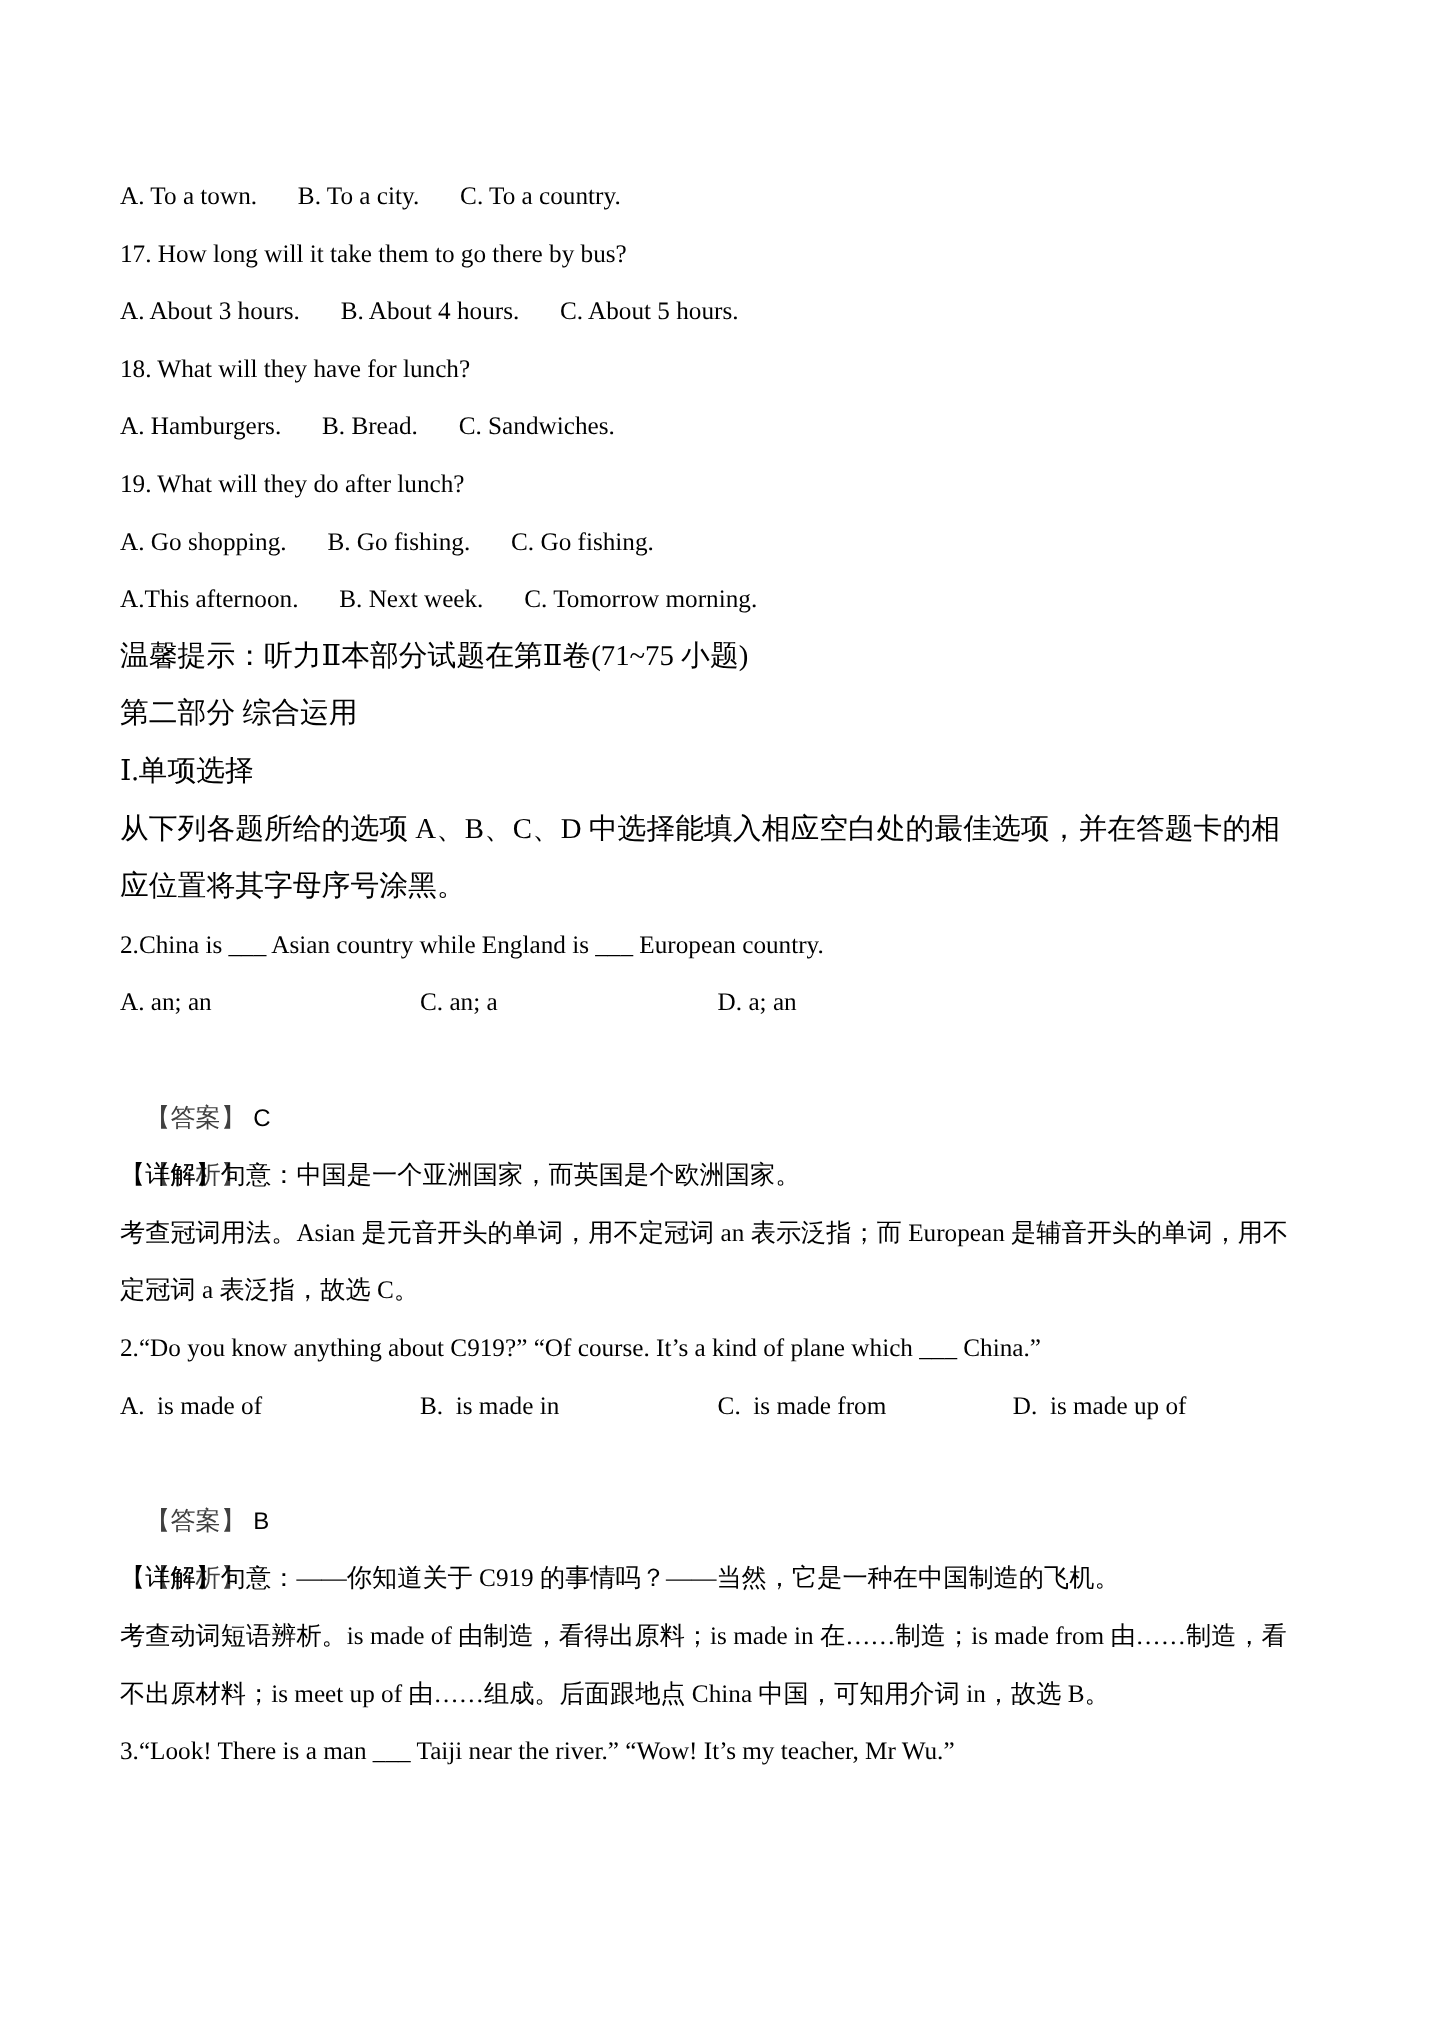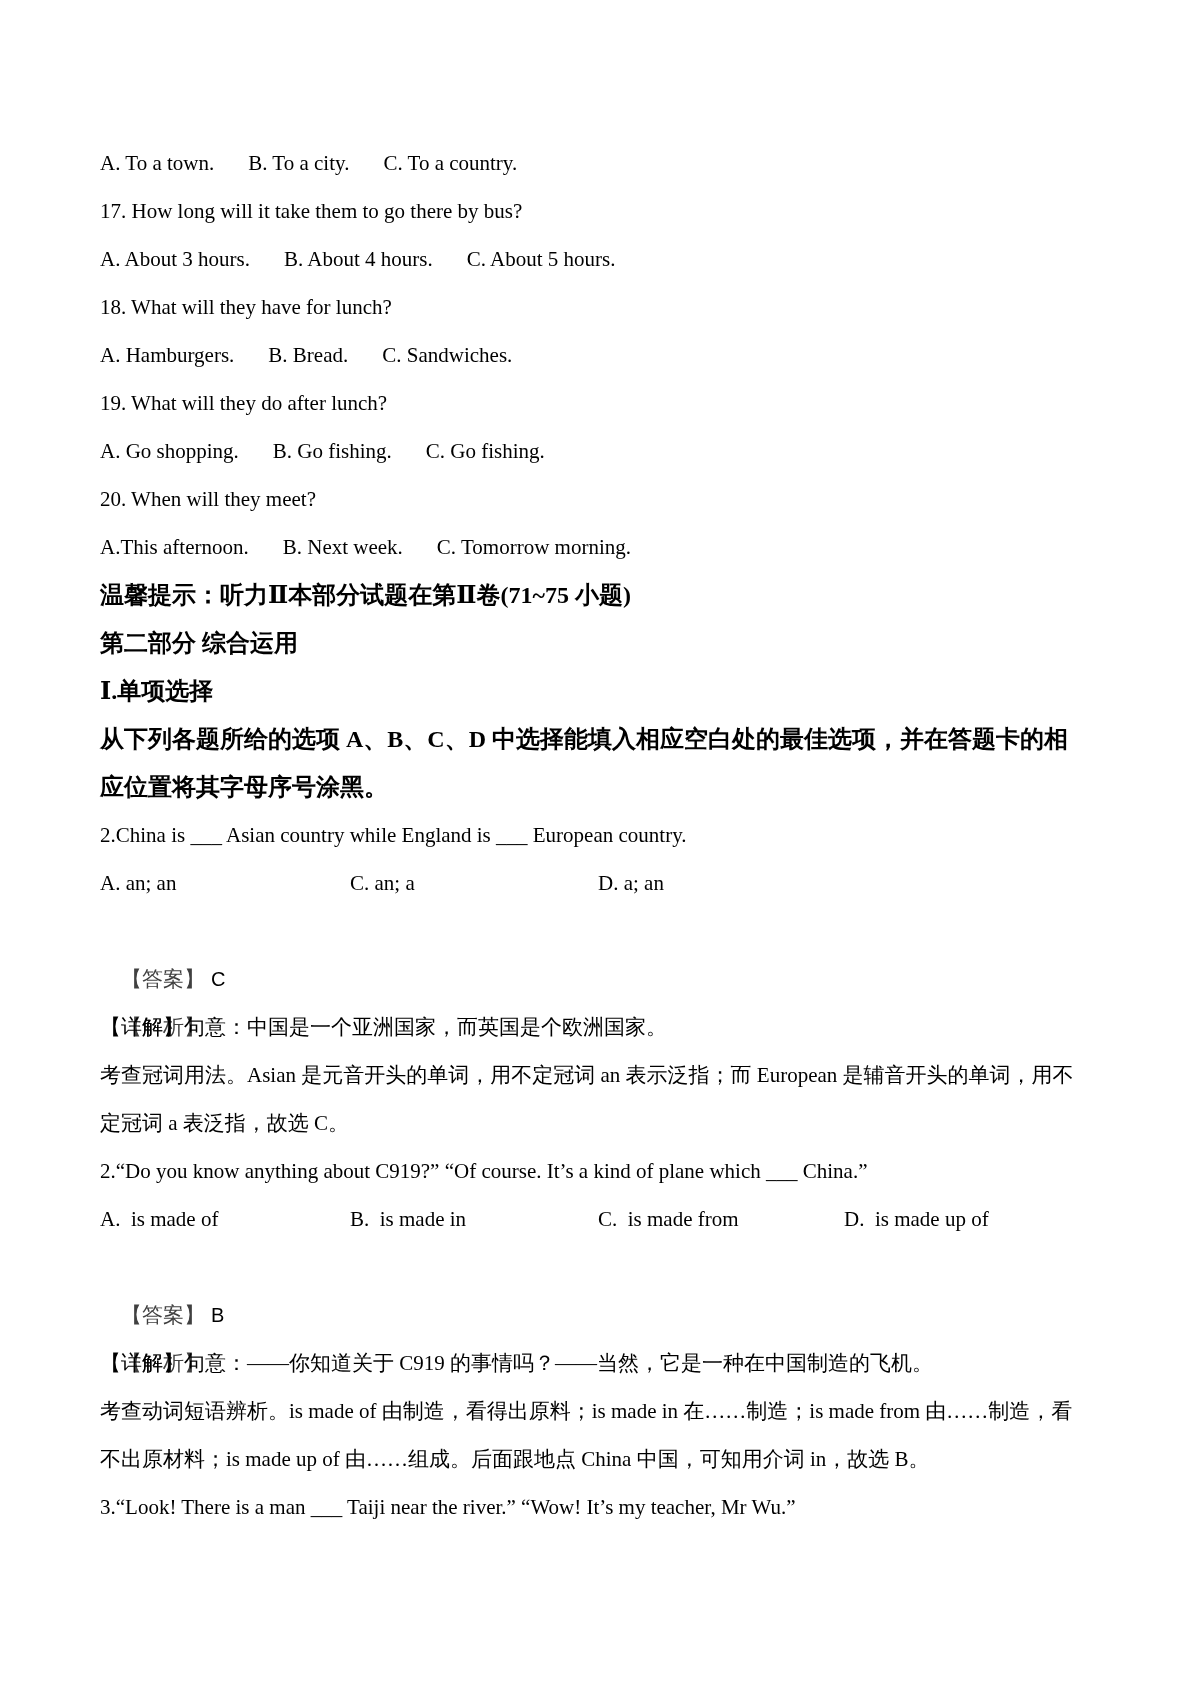--- a/index.html
+++ b/index.html
@@ -21,21 +21,21 @@
     padding: 139px 100px 15px 100px;
     background: #ffffff;
   }
   .line {
     height: 48px;
     line-height: 48px;
     font-size: 21px;
     white-space: pre;
   }
   .bold-cn {
-    font-weight: bold;
+    font-weight: normal;
     font-size: 24px;
     font-family: "Liberation Serif", "DejaVu Serif", serif;
   }
   .opts3 {
     display: flex;
     flex-direction: row;
   }
   .opts3 .opt {
     margin-right: 34px;
   }
@@ -78,21 +78,20 @@
     <span class="opt">C. Sandwiches.</span>
   </div>
 
   <div class="line">19. What will they do after lunch?</div>
   <div class="line opts3">
     <span class="opt">A. Go shopping.</span>
     <span class="opt">B. Go fishing.</span>
     <span class="opt">C. Go fishing.</span>
   </div>
 
-  <div class="line">20. When will they meet?</div>
   <div class="line opts3">
     <span class="opt">A.This afternoon.</span>
     <span class="opt">B. Next week.</span>
     <span class="opt">C. Tomorrow morning.</span>
   </div>
 
   <div class="line bold-cn">温馨提示：听力Ⅱ本部分试题在第Ⅱ卷(71~75 小题)</div>
 
   <div class="line bold-cn">第二部分 综合运用</div>
   <div class="line bold-cn">Ⅰ.单项选择</div>
@@ -123,17 +122,17 @@
     <span>D.  is made up of</span>
   </div>
   <div class="line">
     <span class="answer-label">【答案】</span><span class="answer-value">B</span>
   </div>
   <div class="line">
     <span class="answer-label">【解析】</span>
   </div>
   <div class="line">【详解】句意：——你知道关于 C919 的事情吗？——当然，它是一种在中国制造的飞机。</div>
   <div class="line">考查动词短语辨析。is made of 由制造，看得出原料；is made in 在……制造；is made from 由……制造，看</div>
-  <div class="line">不出原材料；is made up of 由……组成。后面跟地点 China 中国，可知用介词 in，故选 B。</div>
+  <div class="line">不出原材料；is meet up of 由……组成。后面跟地点 China 中国，可知用介词 in，故选 B。</div>
 
   <div class="line">3.“Look! There is a man ___ Taiji near the river.” “Wow! It’s my teacher, Mr Wu.”</div>
 
 </div>
 
 </body></html>

